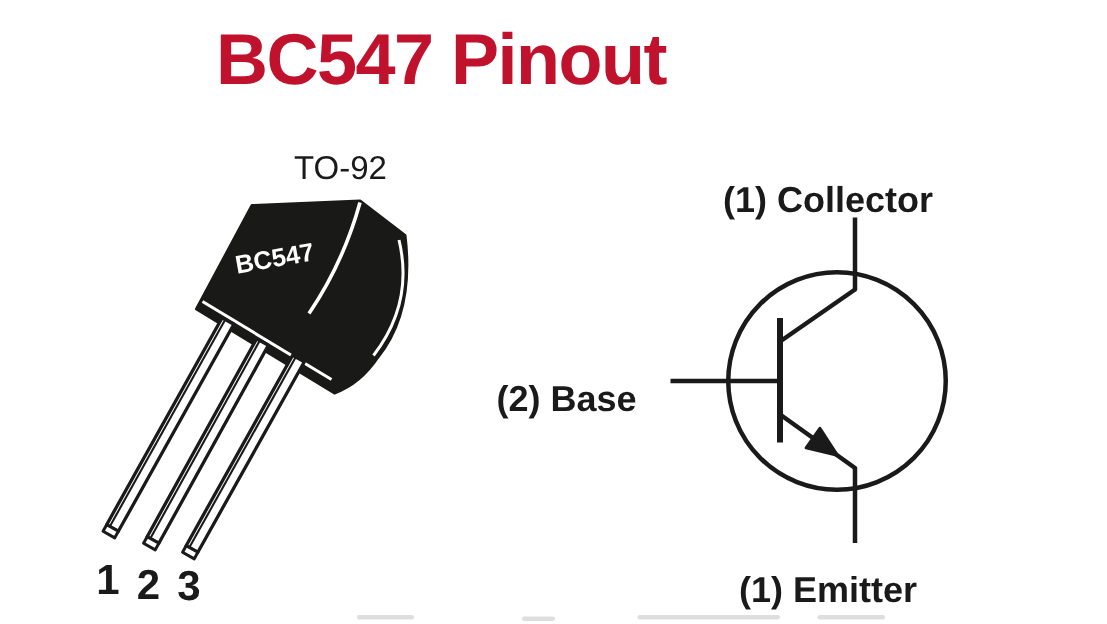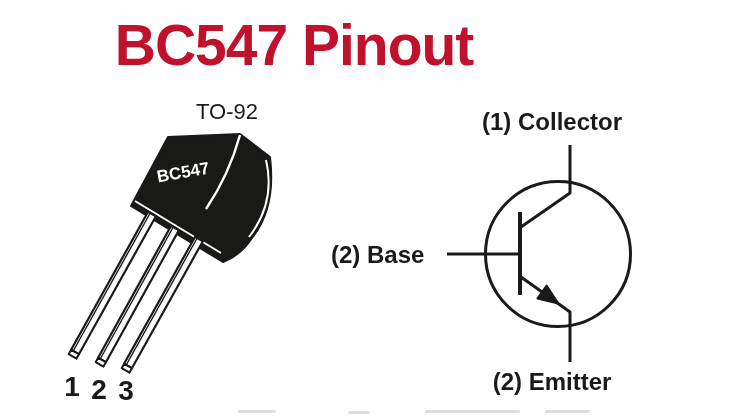--- a/index.html
+++ b/index.html
@@ -2,27 +2,27 @@
 <html><head>
 <meta charset="utf-8">
 <style>
   html,body{margin:0;padding:0;background:#fff;}
   #stage{
     position:relative;width:738px;height:416px;background:#ffffff;
     font-family:"Liberation Sans",sans-serif;color:#1a1a1a;overflow:hidden;
   }
   .title{
     position:absolute;top:16px;left:0;width:588px;text-align:center;
-    font-size:57px;font-weight:700;letter-spacing:-1px;line-height:1.05;
+    font-size:48px;font-weight:700;letter-spacing:-1px;line-height:1.05;
   }
   .pkg-label{
     position:absolute;left:152px;top:99px;width:150px;text-align:center;
     font-size:22px;font-weight:400;
   }
-  .pin-label{position:absolute;font-size:24px;font-weight:700;white-space:nowrap;}
+  .pin-label{position:absolute;font-size:24px;font-weight:700;white-space:nowrap;margin-top:12px;}
   .lbl-collector{left:452px;top:108px;width:200px;text-align:center;}
   .lbl-base{left:331px;top:241px;}
   .lbl-emitter{left:452px;top:368px;width:200px;text-align:center;}
   svg{position:absolute;display:block;}
   #pkg-svg{left:30px;top:90px;}
   #sym-svg{left:330px;top:100px;}
   .ink{stroke:#1a1a1a;fill:none;}
   .wm{position:absolute;height:3px;background:#d6d6d6;border-radius:2px;opacity:.8;}
 </style>
 </head>
@@ -73,20 +73,20 @@
     <circle class="ink" cx="228" cy="154" r="72.5" stroke-width="3"></circle>
     <line class="ink" x1="190" y1="112" x2="190" y2="195" stroke-width="4"></line>
     <line class="ink" x1="117" y1="154" x2="190" y2="154" stroke-width="3"></line>
     <polyline class="ink" points="240,45 240,93 191,127" stroke-width="3" stroke-linejoin="round"></polyline>
     <polyline class="ink" points="191,177 240,212 240,262" stroke-width="3" stroke-linejoin="round"></polyline>
     <polygon points="228.3,203.6 207.4,198.5 216.6,185.5" fill="#1a1a1a" stroke="#1a1a1a" stroke-width="2" stroke-linejoin="round"></polygon>
   </svg>
 
   <div class="pin-label lbl-collector">(1) Collector</div>
   <div class="pin-label lbl-base">(2) Base</div>
-  <div class="pin-label lbl-emitter">(2) Emitter</div>
+  <div class="pin-label lbl-emitter">(1) Emitter</div>
 
   <div class="wm" style="left:238px;top:410px;width:38px;"></div>
   <div class="wm" style="left:348px;top:411px;width:22px;"></div>
   <div class="wm" style="left:425px;top:410px;width:95px;"></div>
   <div class="wm" style="left:545px;top:410px;width:45px;"></div>
 
 </div>
 
 </body></html>

